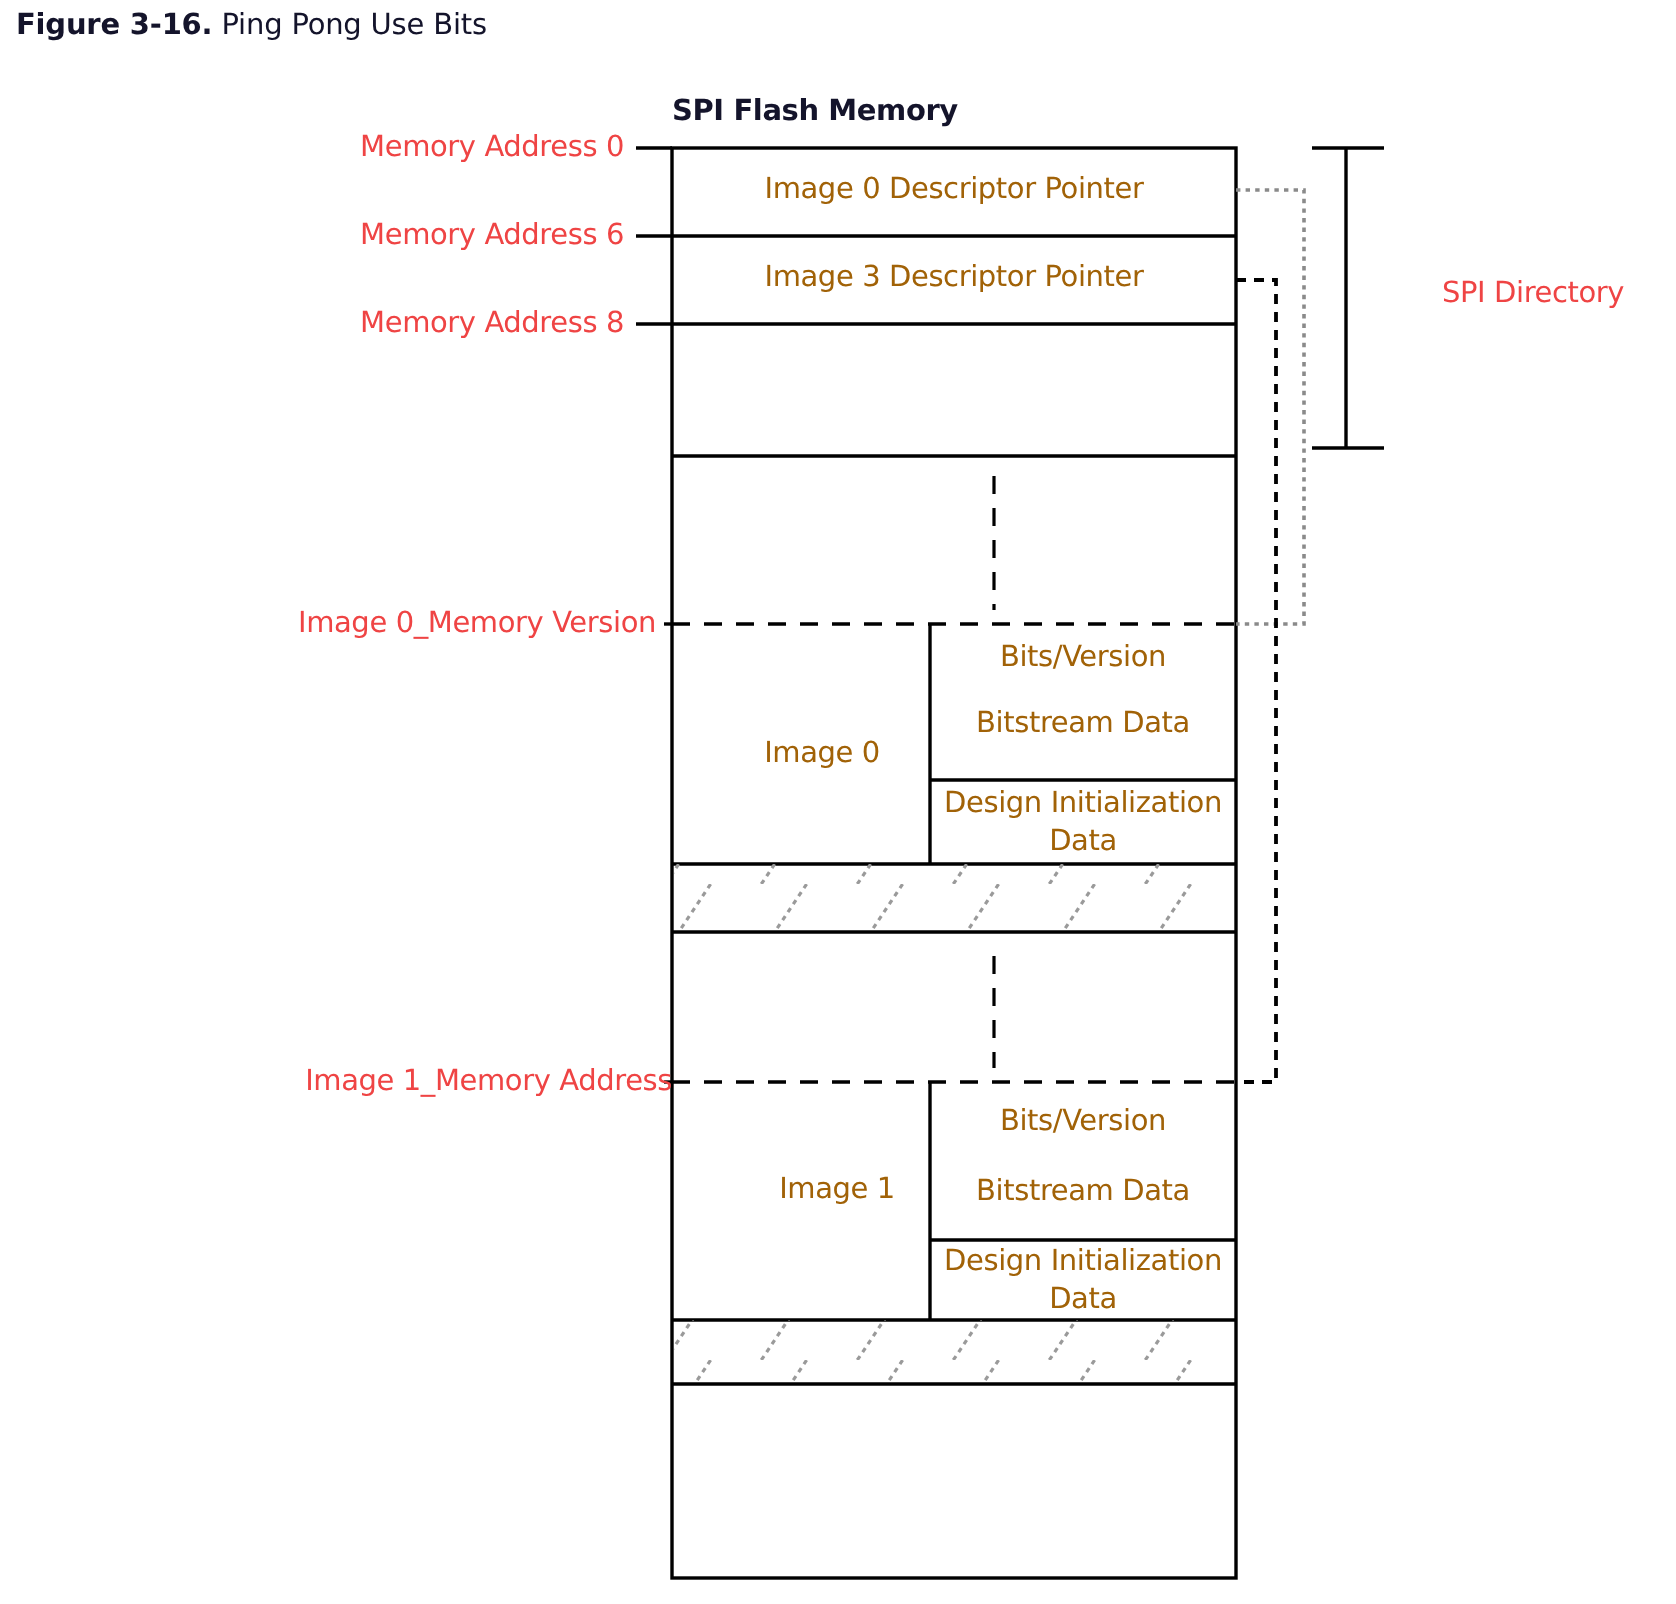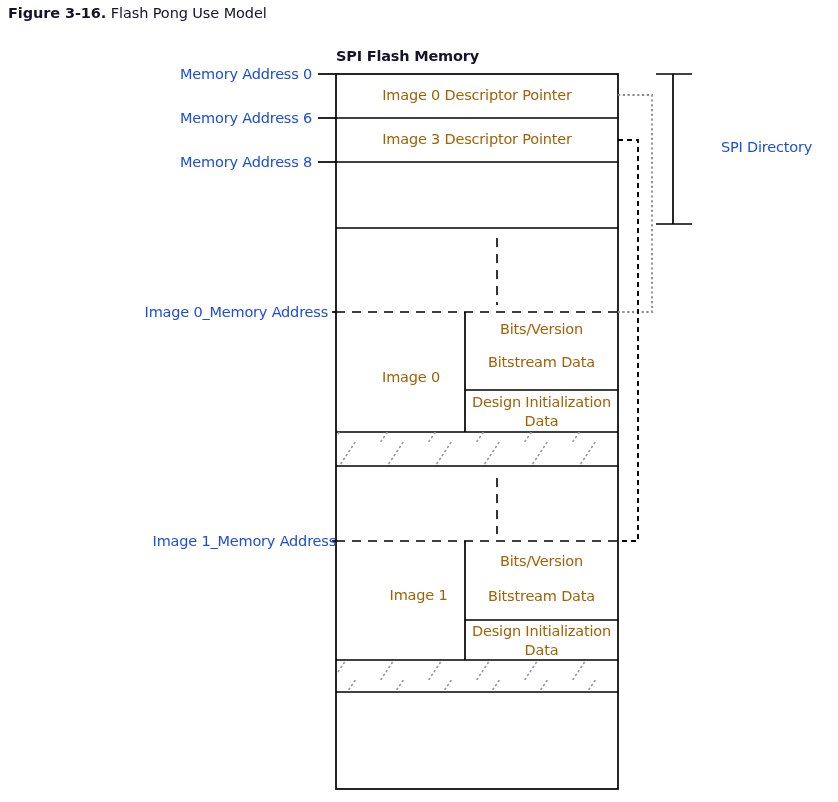--- a/index.html
+++ b/index.html
@@ -51,21 +51,21 @@
     width: 838px;
     height: 802px;
   }
 
   
   .lbl {
     position: absolute;
     font-size: 14.5px;
     white-space: nowrap;
     letter-spacing: -0.2px;
-    color: #1d4ed8;
+    color: #ef4444;
   }
   .lbl-right {
     text-align: right;
   }
   .cell-text {
     position: absolute;
     font-size: 14.5px;
     text-align: center;
     white-space: nowrap;
     letter-spacing: -0.2px;
@@ -74,21 +74,21 @@
   .cell-text.two-line {
     white-space: normal;
     line-height: 1.28;
   }
 </style>
 </head>
 <body>
 
 <div id="caption">
   <span class="cap-label">Figure 3-16.</span>
-  <span class="cap-text">Flash Pong Use Model</span>
+  <span class="cap-text">Ping Pong Use Bits</span>
 </div>
 
 <div id="fig-title">SPI Flash Memory</div>
 
 <svg id="diagram" viewBox="0 0 838 802" xmlns="http://www.w3.org/2000/svg">
   <defs>
     <pattern id="hatchPattern" width="48" height="34" patternUnits="userSpaceOnUse">
       <line x1="-6" y1="38" x2="22" y2="-4" stroke="#9a9a9a" stroke-width="1.6" stroke-dasharray="2.4 2.4"></line>
       <line x1="42" y1="38" x2="70" y2="-4" stroke="#9a9a9a" stroke-width="1.6" stroke-dasharray="2.4 2.4"></line>
     </pattern>
@@ -156,21 +156,21 @@
   <g stroke="#000" stroke-width="1.7" fill="none">
     <line x1="656" y1="74" x2="692" y2="74"></line>
     <line x1="656" y1="224" x2="692" y2="224"></line>
     <line x1="673" y1="74" x2="673" y2="224"></line>
   </g>
 </svg>
 
 <div class="lbl lbl-right" style="left:80px; top:66px; width:232px;">Memory Address 0</div>
 <div class="lbl lbl-right" style="left:80px; top:110px; width:232px;">Memory Address 6</div>
 <div class="lbl lbl-right" style="left:80px; top:154px; width:232px;">Memory Address 8</div>
-<div class="lbl lbl-right" style="left:40px; top:304px; width:288px;">Image 0_Memory Address</div>
+<div class="lbl lbl-right" style="left:40px; top:304px; width:288px;">Image 0_Memory Version</div>
 <div class="lbl lbl-right" style="left:48px; top:533px; width:288px;">Image 1_Memory Address</div>
 
 <div class="cell-text" style="left:336px; top:87px; width:282px;">Image 0  Descriptor Pointer</div>
 <div class="cell-text" style="left:336px; top:131px; width:282px;">Image 3  Descriptor Pointer</div>
 
 <div class="lbl" style="left:680px; top:139px;margin-left:41px;">SPI Directory</div>
 
 <div class="cell-text" style="left:336px; top:369px; width:150px;">Image 0</div>
 <div class="cell-text" style="left:465px; top:321px; width:153px;">Bits/Version</div>
 <div class="cell-text" style="left:465px; top:354px; width:153px;">Bitstream Data</div>

